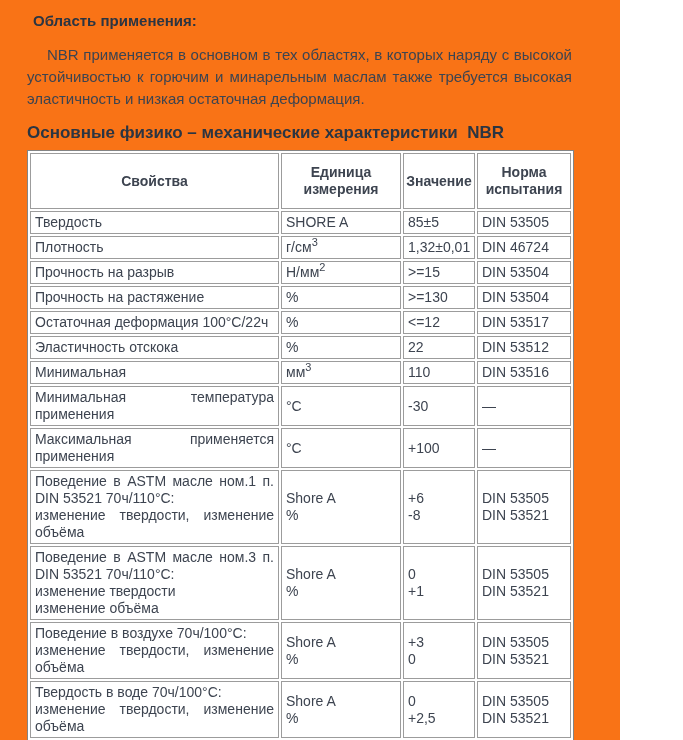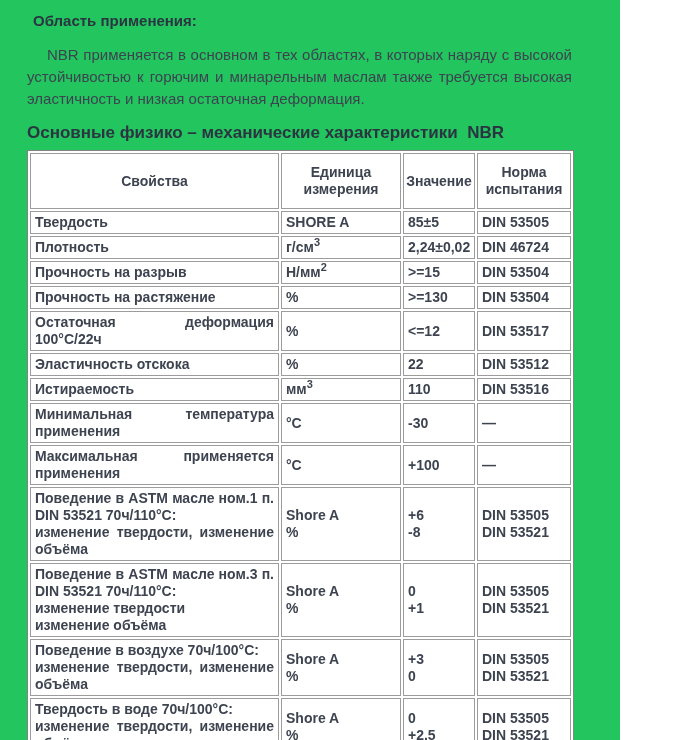--- a/index.html
+++ b/index.html
@@ -7,21 +7,21 @@
     padding: 0;
     background: #ffffff;
     font-family: "Liberation Sans", "DejaVu Sans", sans-serif;
     color: #3d4450;
   }
   .page {
     width: 620px;
     height: 740px;
     box-sizing: border-box;
     padding: 12px 0 0 27px;
-    background: #22c55e;
+    background: #f97316;
     overflow: hidden;
   }
   .section-title {
     margin: 0;
     padding-left: 6px;
     font-size: 15px;
     font-weight: bold;
     color: #2b3542;
     white-space: pre-wrap;
   }
@@ -51,21 +51,20 @@
     background: #ffffff;
   }
   table.props th, table.props td {
     box-sizing: border-box;
     border: 1px solid #9c9c9c;
     font-size: 14px;
     line-height: 17px;
     vertical-align: middle;
     color: #3d4450;
     overflow: hidden;
-    font-weight: bold;
   }
   table.props th {
     height: 56px;
     font-weight: bold;
     text-align: center;
     padding: 2px 2px;
   }
   table.props td {
     height: 21px;
     padding: 2px 4px;
@@ -130,21 +129,21 @@
         <td class="prop-cell">
           <div>Плотность</div>
           <div></div>
           <div></div>
         </td>
         <td>
           <span>г/см</span><sup>3</sup>
           <div></div>
         </td>
         <td>
-          <div>2,24±0,02</div>
+          <div>1,32±0,01</div>
           <div></div>
         </td>
         <td>
           <div>DIN 46724</div>
           <div></div>
         </td>
       </tr>
 
       <tr>
         <td class="prop-cell">
@@ -221,21 +220,21 @@
           <div></div>
         </td>
         <td>
           <div>DIN 53512</div>
           <div></div>
         </td>
       </tr>
 
       <tr>
         <td class="prop-cell">
-          <div>Истираемость</div>
+          <div>Минимальная</div>
           <div></div>
           <div></div>
         </td>
         <td>
           <span>мм</span><sup>3</sup>
           <div></div>
         </td>
         <td>
           <div>110</div>
           <div></div>

